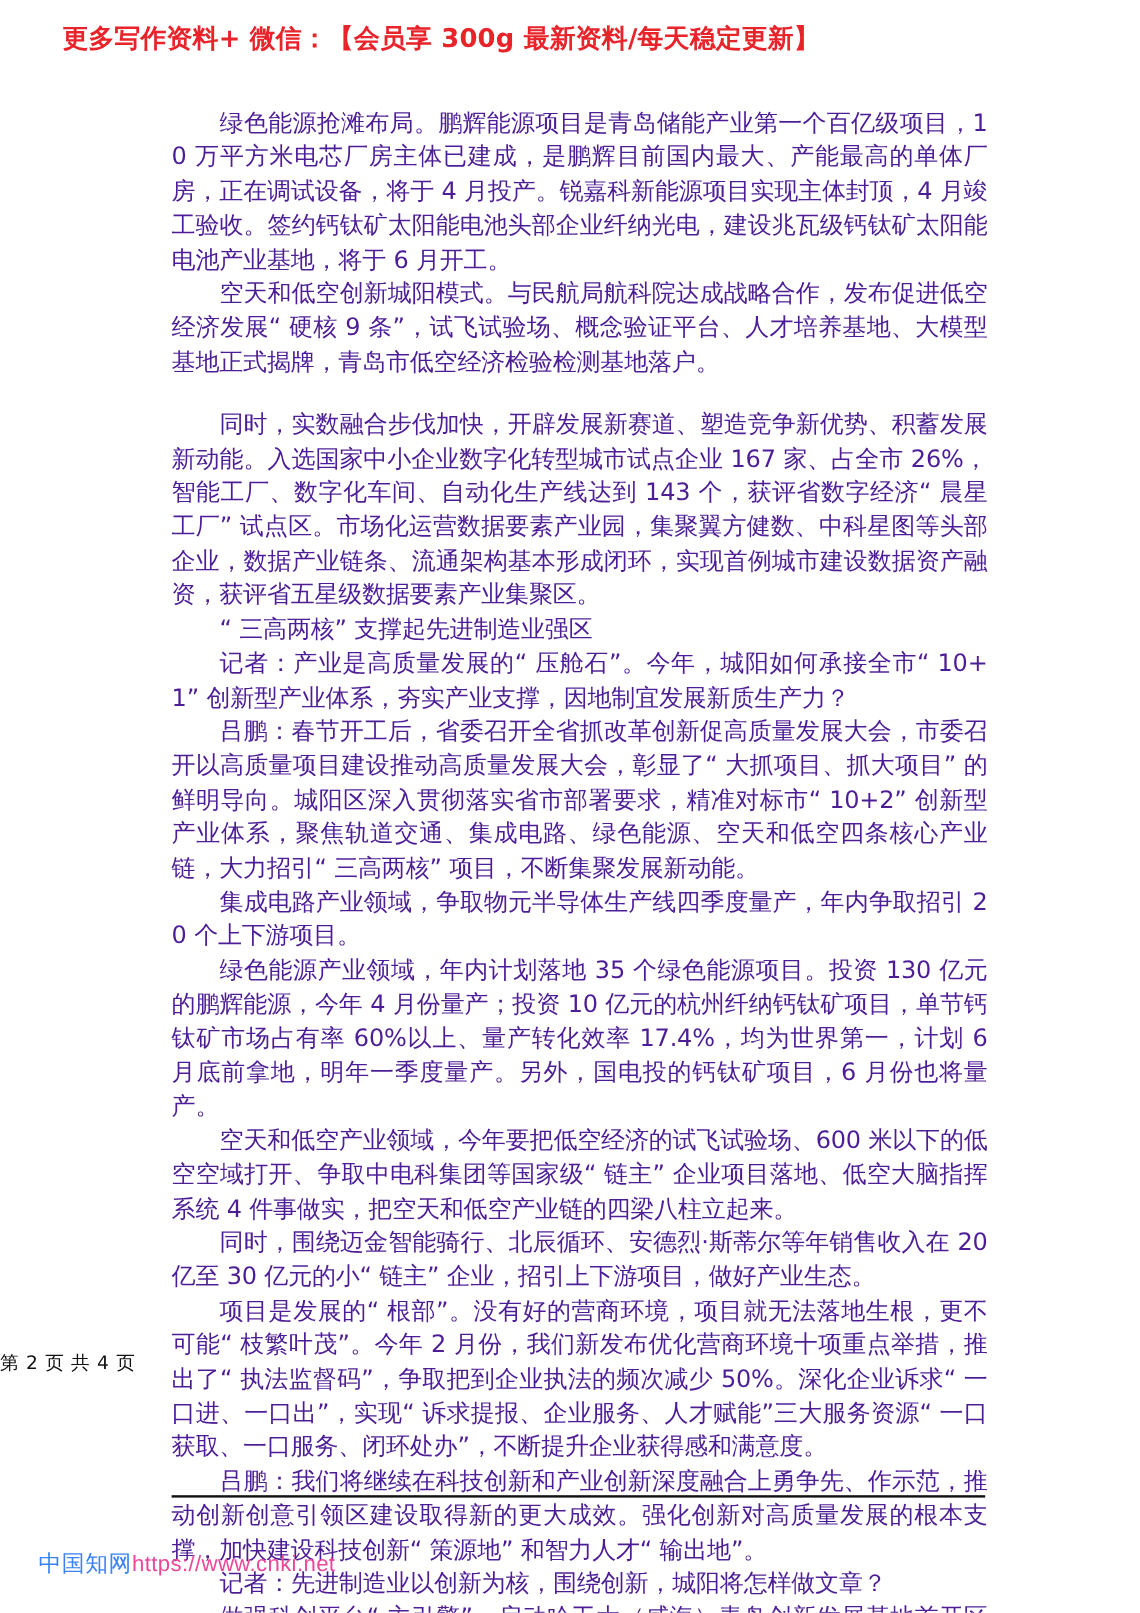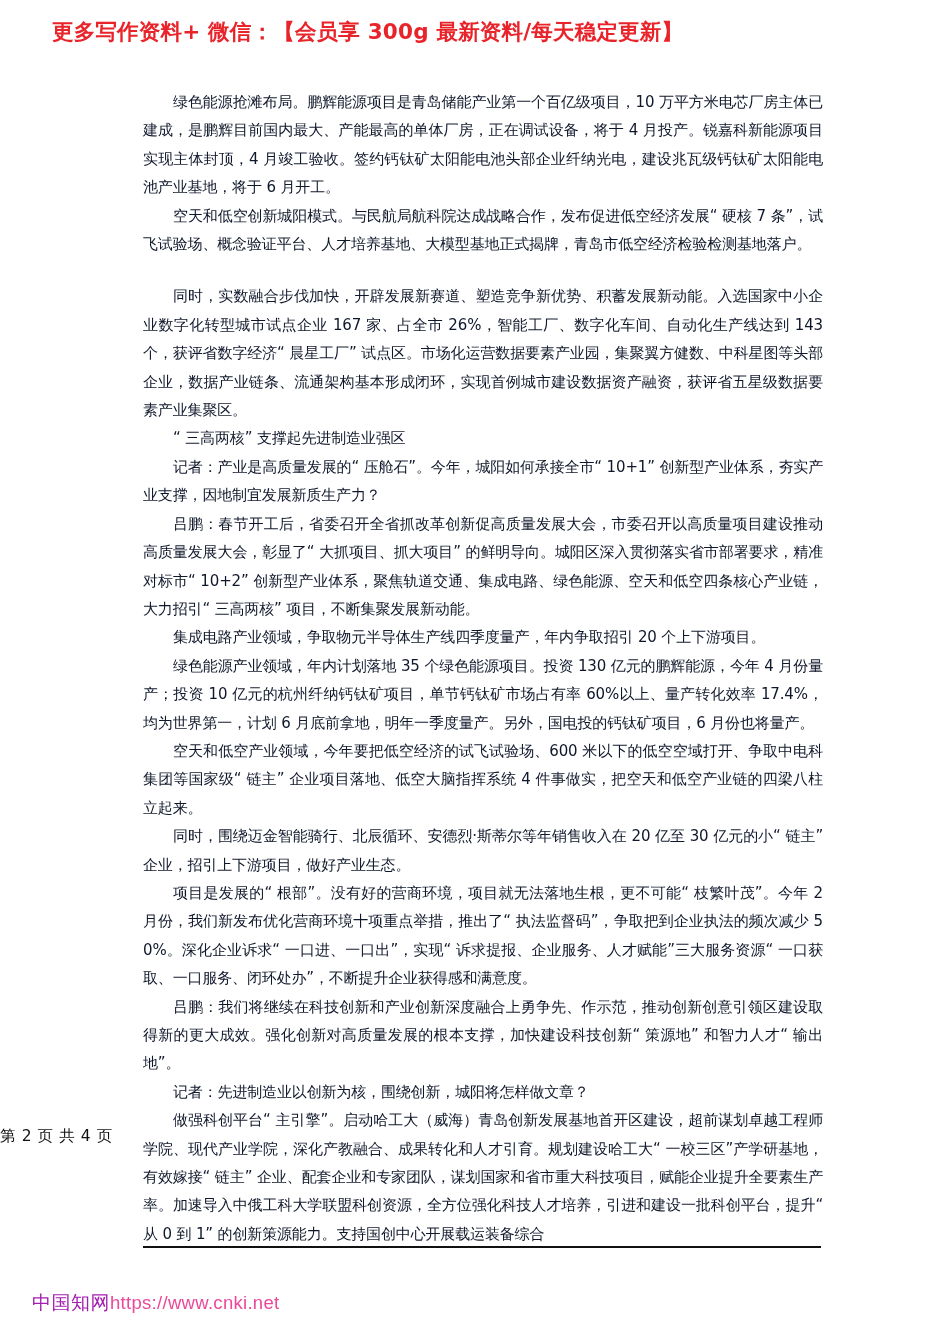--- a/index.html
+++ b/index.html
@@ -39,23 +39,23 @@
 
   
   .page-body {
     position: absolute;
     left: 143px;
     top: 88px;
     width: 680px;
   }
 
   .para {
-    font-size: 15px;
+    font-size: 20px;
     line-height: 28.4px;
-    color: #0f172a;
+    color: #4c1d95;
     text-align: justify;
     text-justify: inter-ideograph;
     margin: 0;
     text-indent: 2em;
     font-family: "DejaVu Sans", "Liberation Sans", sans-serif;
     word-break: break-all;
     letter-spacing: -0.15px;
   }
 
   .block-gap {
@@ -90,21 +90,21 @@
   
   .cnki-bar {
     position: absolute;
     left: 32px;
     top: 1290px;
     display: flex;
     align-items: center;
   }
   .cnki-logo {
     font-size: 19px;
-    color: #a21caf;
+    color: #3b82f6;
     font-family: "DejaVu Sans", "Liberation Sans", sans-serif;
     letter-spacing: 0.5px;
     white-space: nowrap;
   }
   .cnki-url {
     font-size: 18.5px;
     color: #ec4899;
     font-family: "Liberation Sans", sans-serif;
     letter-spacing: 0.3px;
     white-space: nowrap;
@@ -114,21 +114,21 @@
 <body>
 
 <div class="promo-banner">
   <span class="promo-text">更多写作资料+ 微信：【会员享 300g 最新资料/每天稳定更新】</span>
 </div>
 
 <div class="page-body">
 
   <div>
     <p class="para">绿色能源抢滩布局。鹏辉能源项目是青岛储能产业第一个百亿级项目，10 万平方米电芯厂房主体已建成，是鹏辉目前国内最大、产能最高的单体厂房，正在调试设备，将于 4 月投产。锐嘉科新能源项目实现主体封顶，4 月竣工验收。签约钙钛矿太阳能电池头部企业纤纳光电，建设兆瓦级钙钛矿太阳能电池产业基地，将于 6 月开工。</p>
-    <p class="para">空天和低空创新城阳模式。与民航局航科院达成战略合作，发布促进低空经济发展“ 硬核 7 条”，试飞试验场、概念验证平台、人才培养基地、大模型基地正式揭牌，青岛市低空经济检验检测基地落户。</p>
+    <p class="para">空天和低空创新城阳模式。与民航局航科院达成战略合作，发布促进低空经济发展“ 硬核 9 条”，试飞试验场、概念验证平台、人才培养基地、大模型基地正式揭牌，青岛市低空经济检验检测基地落户。</p>
   </div>
 
   <div class="block-gap"></div>
 
   <div>
     <p class="para">同时，实数融合步伐加快，开辟发展新赛道、塑造竞争新优势、积蓄发展新动能。入选国家中小企业数字化转型城市试点企业 167 家、占全市 26%，智能工厂、数字化车间、自动化生产线达到 143 个，获评省数字经济“ 晨星工厂” 试点区。市场化运营数据要素产业园，集聚翼方健数、中科星图等头部企业，数据产业链条、流通架构基本形成闭环，实现首例城市建设数据资产融资，获评省五星级数据要素产业集聚区。</p>
     <p class="para">“ 三高两核” 支撑起先进制造业强区</p>
     <p class="para">记者：产业是高质量发展的“ 压舱石”。今年，城阳如何承接全市“ 10+1” 创新型产业体系，夯实产业支撑，因地制宜发展新质生产力？</p>
     <p class="para">吕鹏：春节开工后，省委召开全省抓改革创新促高质量发展大会，市委召开以高质量项目建设推动高质量发展大会，彰显了“ 大抓项目、抓大项目” 的鲜明导向。城阳区深入贯彻落实省市部署要求，精准对标市“ 10+2” 创新型产业体系，聚焦轨道交通、集成电路、绿色能源、空天和低空四条核心产业链，大力招引“ 三高两核” 项目，不断集聚发展新动能。</p>
     <p class="para">集成电路产业领域，争取物元半导体生产线四季度量产，年内争取招引 20 个上下游项目。</p>

